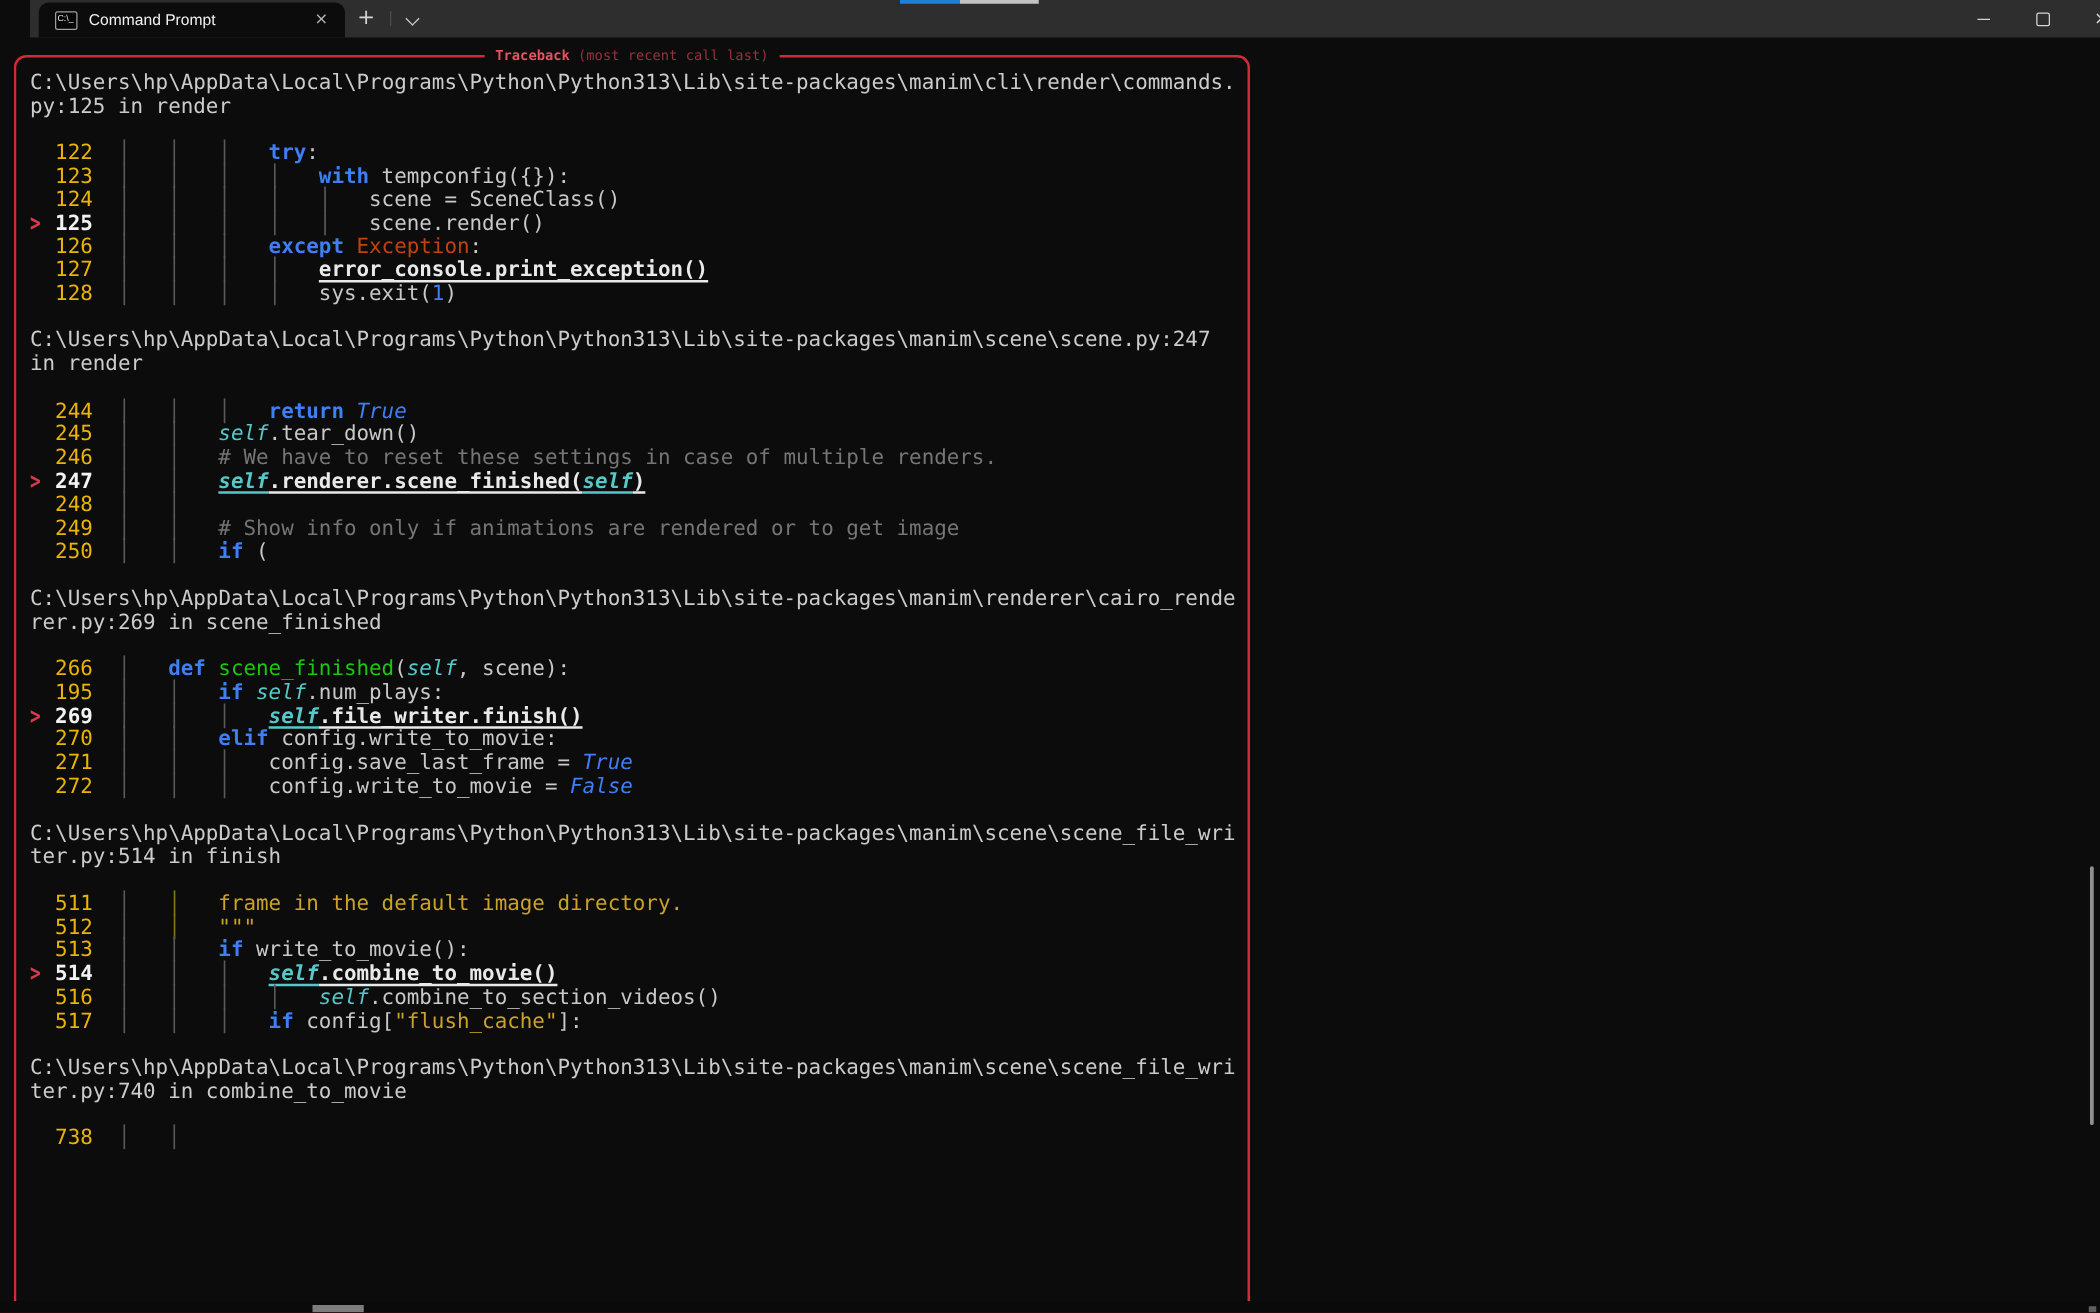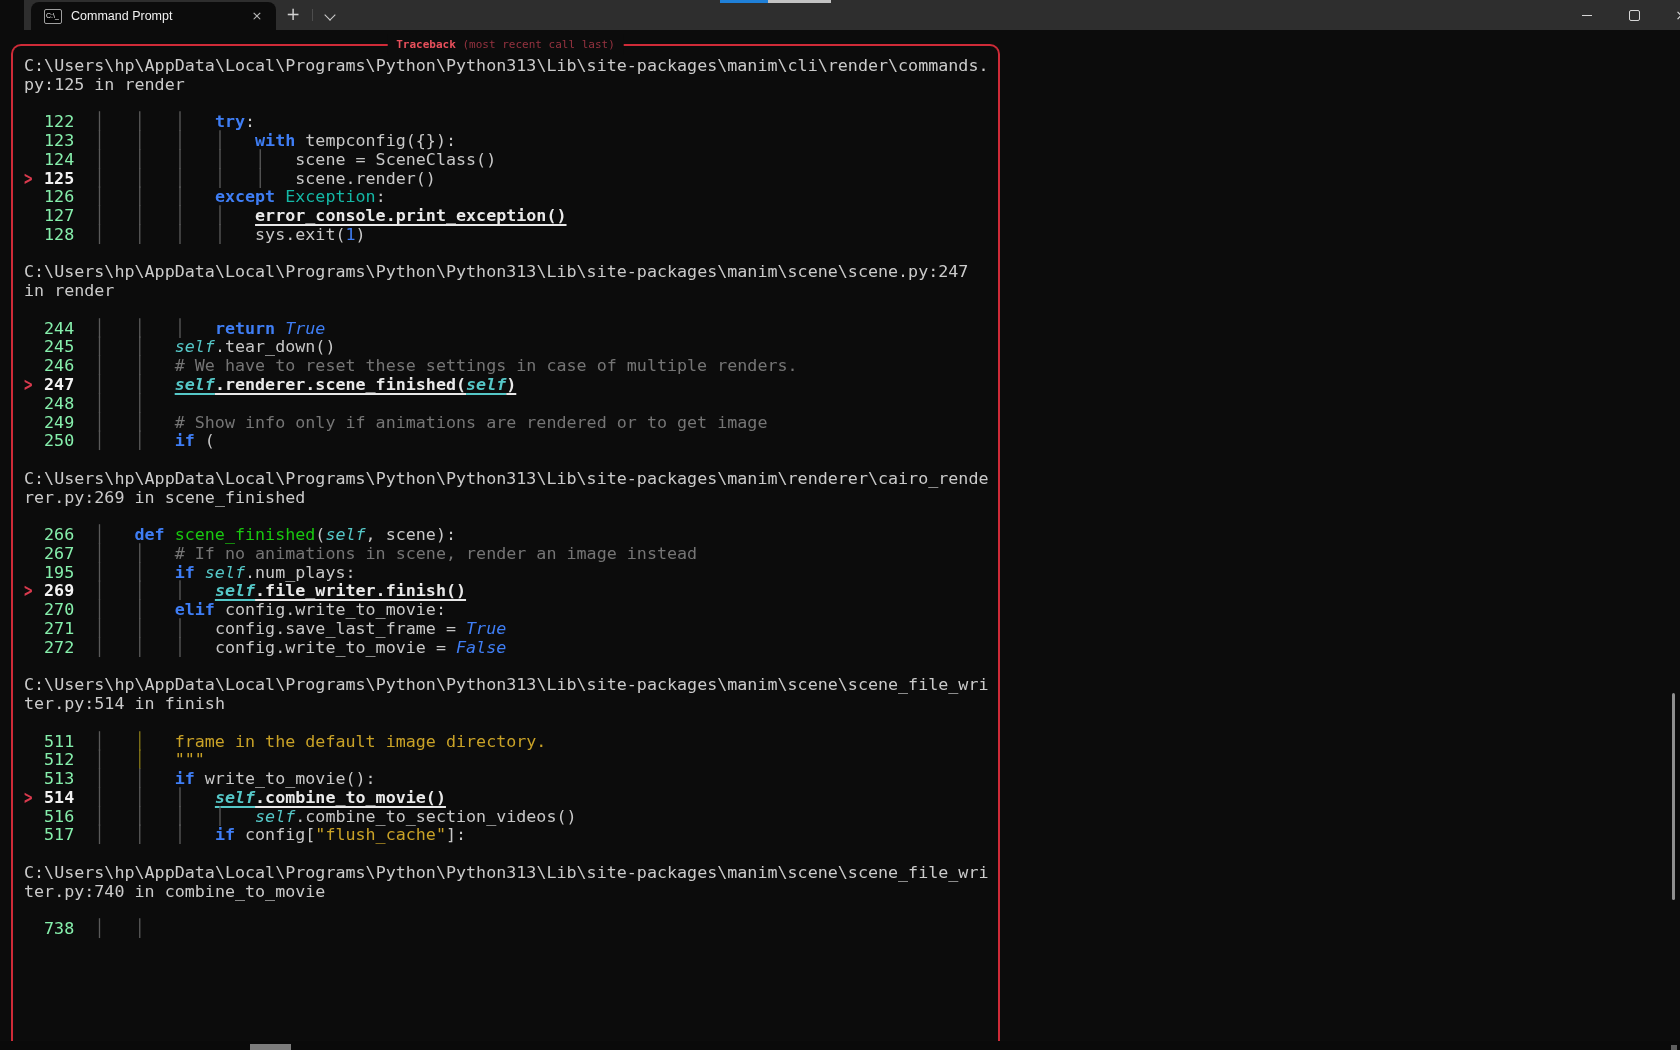--- a/index.html
+++ b/index.html
@@ -37,27 +37,27 @@
          border:2px solid #cf2b38;border-bottom:none;border-radius:10px 10px 0 0;}
   .ptitle{position:absolute;top:-12px;left:50%;transform:translateX(-50%);
           background:#0c0c0c;padding:0 9px;white-space:pre;font-size:11px;line-height:21px;}
   .pt-main{color:#e8505c;font-weight:bold;}
   .pt-suf{color:#963340;}
   .pcontent{position:absolute;left:0;top:0;right:0;bottom:0;padding:10px 0 0 11px;overflow:hidden;}
   .r{height:18.78px;line-height:18.78px;font-size:16.7px;white-space:pre;}
   .sg-p{color:#cbcbcb;text-align:right;}
   .sg-mk{display:inline-block;width:2ch;color:#d93a4e;font-weight:bold;
          transform:scaleY(1.15) scaleX(0.85);transform-origin:left center;}
-  .sg-ln{color:#86efac;}
+  .sg-ln{color:#eab308;}
   .sg-lnh{color:#f2f2f2;font-weight:bold;}
   .sg-g{color:#5a5a5a;}
   .sg-gy{color:#857717;}
   .sg-k{color:#3f7ef5;font-weight:bold;}
   .sg-w{color:#c8c8c8;}
-  .sg-c{color:#14b8a6;}
+  .sg-c{color:#c2410c;}
   .sg-s{color:#56c8c8;font-style:italic;}
   .sg-su{color:#56c8c8;font-style:italic;font-weight:bold;text-decoration:underline;
          text-underline-offset:3px;text-decoration-thickness:1.5px;}
   .sg-u{color:#e9e9e9;font-weight:bold;text-decoration:underline;
          text-underline-offset:3px;text-decoration-thickness:1.5px;}
   .sg-f{color:#19c80f;}
   .sg-m{color:#757575;}
   .sg-y{color:#c9a227;}
   .sg-b{color:#3f7ef5;}
   .sg-bi{color:#3f7ef5;font-style:italic;}
@@ -122,21 +122,20 @@
           <div class="r"><span class="sg-mk"></span><span class="sg-ln">246</span><span class="sg-w">  </span><span class="sg-g">│   │   </span><span class="sg-m"># We have to reset these settings in case of multiple renders.</span></div>
           <div class="r"><span class="sg-mk">&gt;</span><span class="sg-lnh">247</span><span class="sg-w">  </span><span class="sg-g">│   │   </span><span class="sg-su">self</span><span class="sg-u">.renderer.scene_finished(</span><span class="sg-su">self</span><span class="sg-u">)</span></div>
           <div class="r"><span class="sg-mk"></span><span class="sg-ln">248</span><span class="sg-w">  </span><span class="sg-g">│   │</span></div>
           <div class="r"><span class="sg-mk"></span><span class="sg-ln">249</span><span class="sg-w">  </span><span class="sg-g">│   │   </span><span class="sg-m"># Show info only if animations are rendered or to get image</span></div>
           <div class="r"><span class="sg-mk"></span><span class="sg-ln">250</span><span class="sg-w">  </span><span class="sg-g">│   │   </span><span class="sg-k">if</span><span class="sg-w"> (</span></div>
           <div class="r"></div>
           <div class="r"><span class="sg-p">C:\Users\hp\AppData\Local\Programs\Python\Python313\Lib\site-packages\manim\renderer\cairo_rende</span></div>
           <div class="r"><span class="sg-p">rer.py:269 in scene_finished</span></div>
           <div class="r"></div>
           <div class="r"><span class="sg-mk"></span><span class="sg-ln">266</span><span class="sg-w">  </span><span class="sg-g">│   </span><span class="sg-k">def</span><span class="sg-w"> </span><span class="sg-f">scene_finished</span><span class="sg-w">(</span><span class="sg-s">self</span><span class="sg-w">, scene):</span></div>
-          <div class="r"><span class="sg-mk"></span><span class="sg-ln">267</span><span class="sg-w">  </span><span class="sg-g">│   │   </span><span class="sg-m"># If no animations in scene, render an image instead</span></div>
           <div class="r"><span class="sg-mk"></span><span class="sg-ln">195</span><span class="sg-w">  </span><span class="sg-g">│   │   </span><span class="sg-k">if</span><span class="sg-w"> </span><span class="sg-s">self</span><span class="sg-w">.num_plays:</span></div>
           <div class="r"><span class="sg-mk">&gt;</span><span class="sg-lnh">269</span><span class="sg-w">  </span><span class="sg-g">│   │   │   </span><span class="sg-su">self</span><span class="sg-u">.file_writer.finish()</span></div>
           <div class="r"><span class="sg-mk"></span><span class="sg-ln">270</span><span class="sg-w">  </span><span class="sg-g">│   │   </span><span class="sg-k">elif</span><span class="sg-w"> config.write_to_movie:</span></div>
           <div class="r"><span class="sg-mk"></span><span class="sg-ln">271</span><span class="sg-w">  </span><span class="sg-g">│   │   │   </span><span class="sg-w">config.save_last_frame = </span><span class="sg-bi">True</span></div>
           <div class="r"><span class="sg-mk"></span><span class="sg-ln">272</span><span class="sg-w">  </span><span class="sg-g">│   │   │   </span><span class="sg-w">config.write_to_movie = </span><span class="sg-bi">False</span></div>
           <div class="r"></div>
           <div class="r"><span class="sg-p">C:\Users\hp\AppData\Local\Programs\Python\Python313\Lib\site-packages\manim\scene\scene_file_wri</span></div>
           <div class="r"><span class="sg-p">ter.py:514 in finish</span></div>
           <div class="r"></div>
           <div class="r"><span class="sg-mk"></span><span class="sg-ln">511</span><span class="sg-w">  </span><span class="sg-g">│   </span><span class="sg-gy">│   </span><span class="sg-y">frame in the default image directory.</span></div>

